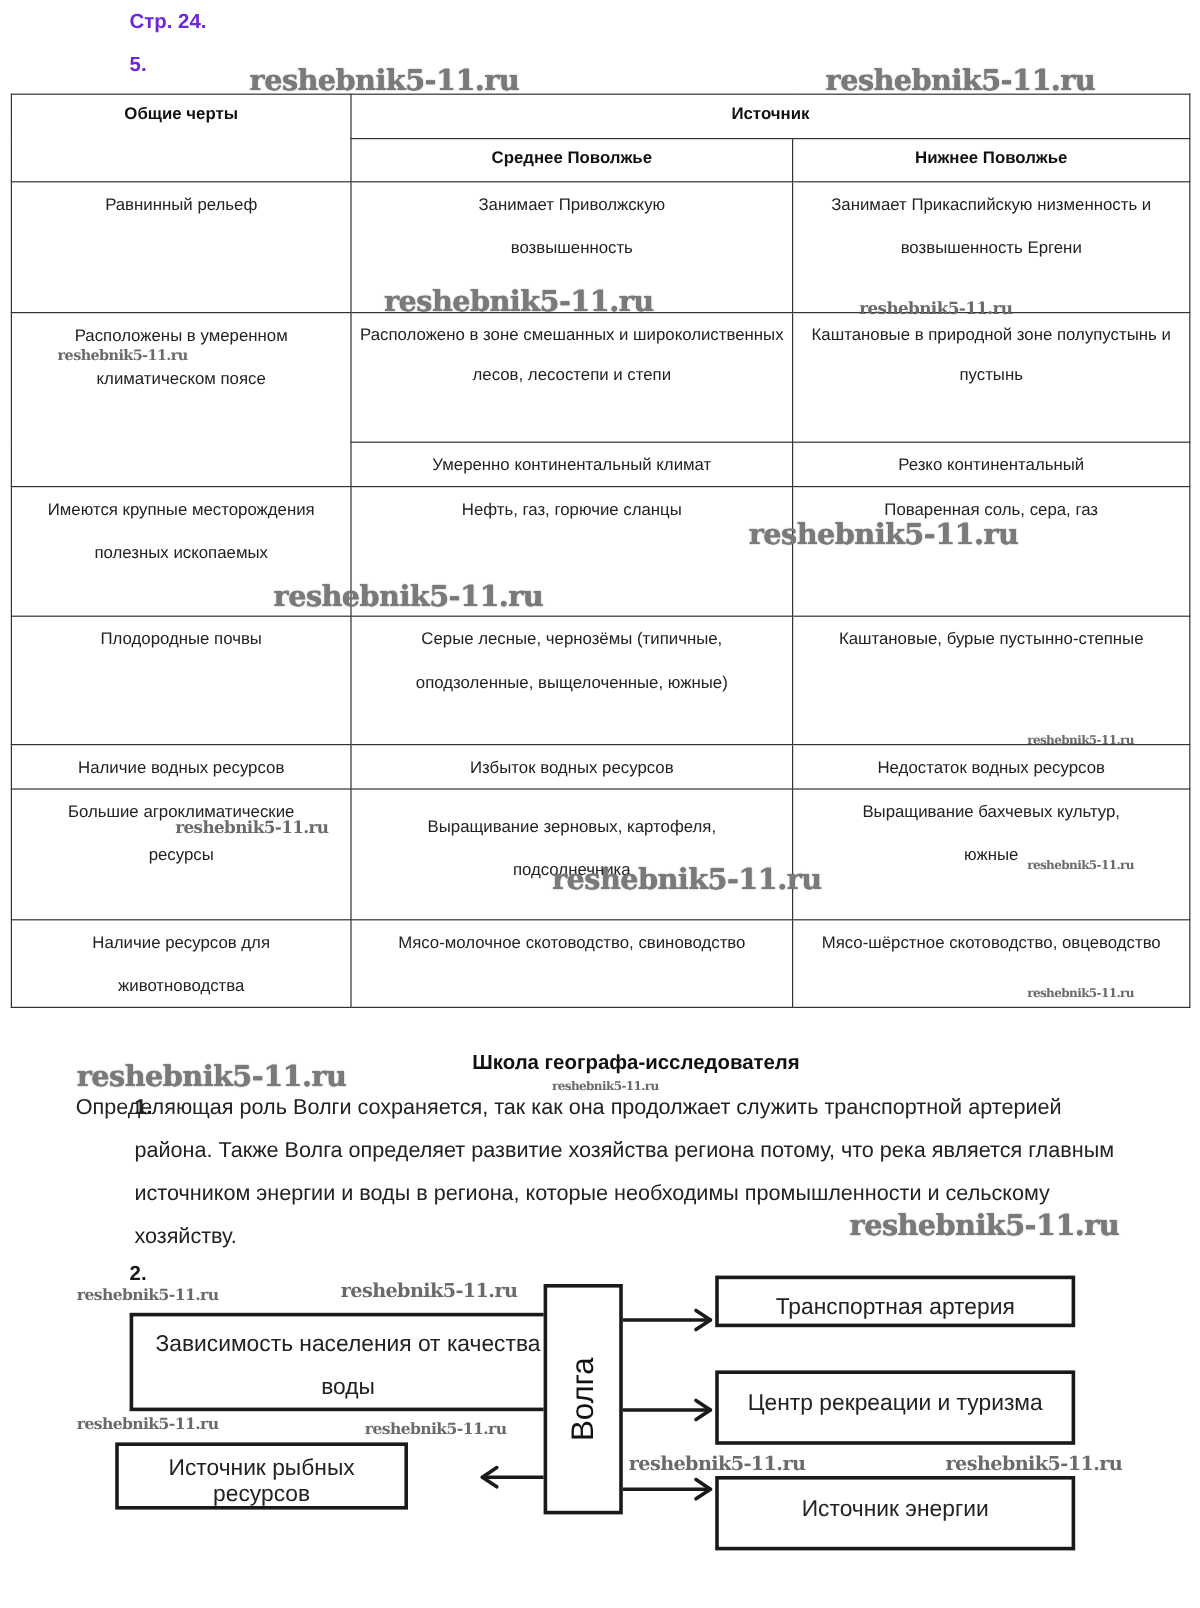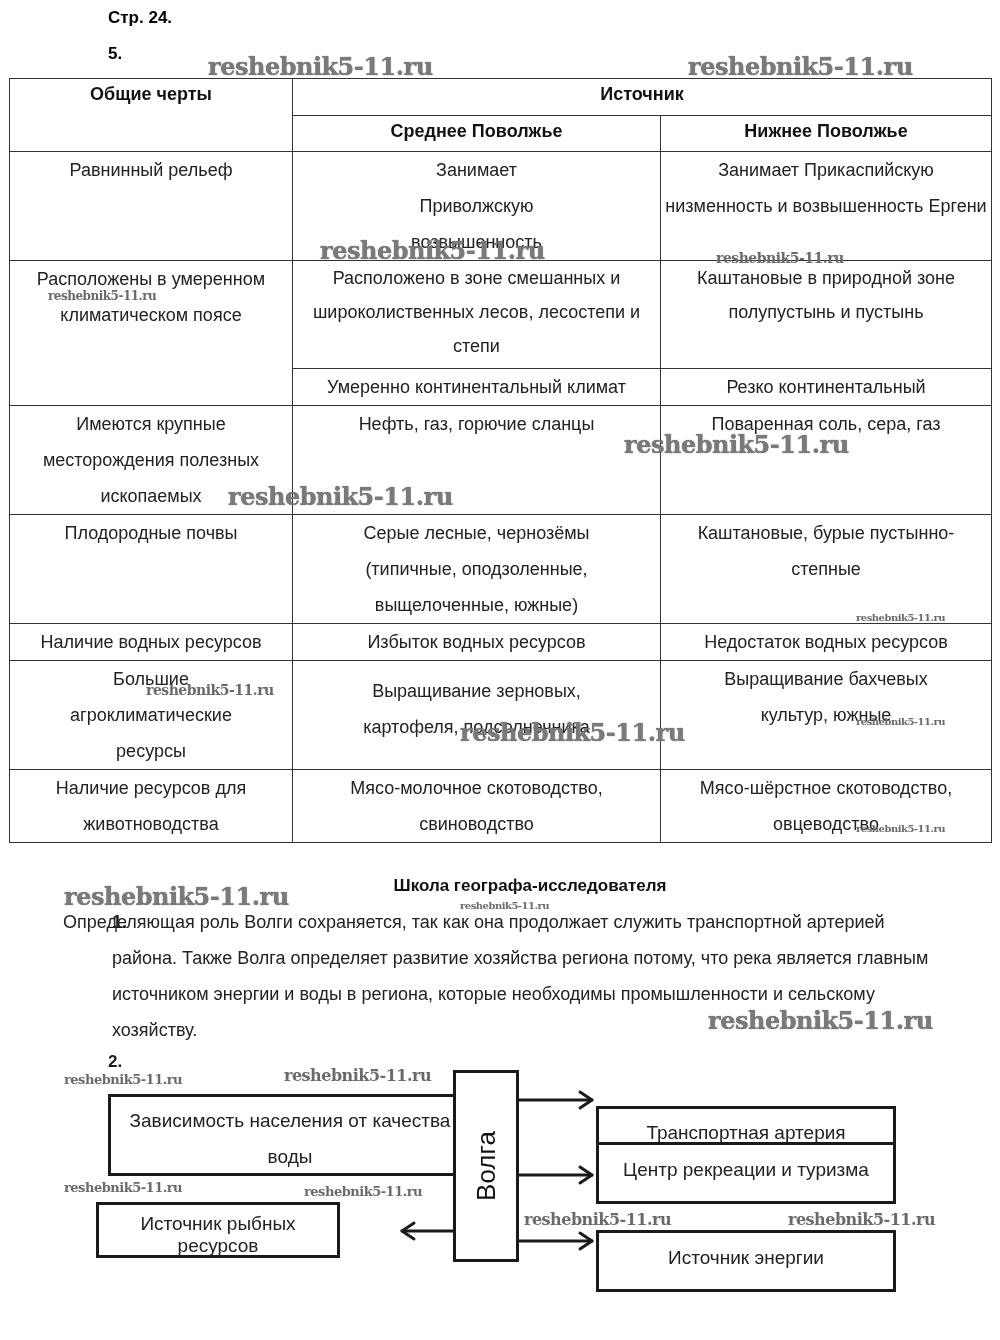--- a/index.html
+++ b/index.html
@@ -1,46 +1,46 @@
 <!DOCTYPE html>
 <html><head>
 <meta charset="utf-8">
 <style>
   * { box-sizing: border-box; margin: 0; padding: 0; }
   html, body { width: 1000px; height: 1340px; background: #ffffff; }
   body { position: relative; font-family: "Liberation Sans", "DejaVu Sans", sans-serif; color: #1a1a1a; overflow: hidden; }
 
-  .page-label { position: absolute; left: 108px; font-weight: bold; font-size: 17px; color: #000000; text-align: right; }
+  .page-label { position: absolute; left: 108px; font-weight: bold; font-size: 17px; color: #6d28d9; text-align: right; }
   #page-number { top: 8px; }
   #task-number { top: 44px; }
 
   
   .tbl { position: absolute; left: 9px; top: 78px; width: 982px; border-collapse: collapse; table-layout: fixed; }
-  .tbl td, .tbl th { border: 1px solid #333; vertical-align: top; text-align: center; font-size: 18px; line-height: 36px; padding: 0 4px; font-weight: normal; color: #222; }
+  .tbl td, .tbl th { border: 1px solid #333; vertical-align: top; text-align: center; font-size: 14px; line-height: 36px; padding: 0 4px; font-weight: normal; color: #222; }
   .tbl th { font-weight: bold; line-height: 30px; color: #111; }
   .tbl .col1 { width: 283px; }
   .tbl .col2 { width: 368px; }
   .tbl .col3 { width: 331px; }
   .tbl td.tight { line-height: 34px; }
 
   
   .section-title { position: absolute; top: 876px; left: 0; width: 1060px; text-align: center; font-weight: bold; font-size: 17px; color: #111; }
   .para { position: absolute; left: 47px; top: 904px; width: 900px; font-size: 18px; line-height: 36px; color: #222; }
   .para .num { font-weight: bold; }
   .para .indent { padding-left: 65px; }
 
   
   .diagram-num { position: absolute; left: 108px; top: 1052px; font-weight: bold; font-size: 17px; }
   .box { position: absolute; border: 3px solid #1a1a1a; background: #fff; text-align: center; font-size: 19px; color: #222; }
   .box span { display: block; }
   #box-left-1 { left: 108px; top: 1094px; width: 364px; height: 82px; padding-top: 6px; line-height: 36px; }
   #box-left-2 { left: 96px; top: 1202px; width: 244px; height: 56px; padding-top: 8px; }
   #box-volga { left: 453px; top: 1070px; width: 66px; height: 192px; }
   #box-volga span { position: absolute; left: 50%; top: 50%; transform: translate(-50%, -50%) rotate(-90deg); font-size: 26px; font-weight: normal; white-space: nowrap; color: #111; }
-  #box-right-1 { left: 596px; top: 1063px; width: 300px; height: 43px; padding-top: 13px; margin-top: 43px; }
+  #box-right-1 { left: 596px; top: 1063px; width: 300px; height: 43px; padding-top: 13px; }
   #box-right-2 { left: 596px; top: 1142px; width: 300px; height: 62px; padding-top: 14px; }
   #box-right-3 { left: 596px; top: 1230px; width: 300px; height: 62px; padding-top: 14px; }
   svg.arrows { position: absolute; left: 0; top: 0; width: 1000px; height: 1340px; pointer-events: none; }
 
   
   .wm { position: absolute; font-family: "DejaVu Serif", "Liberation Serif", serif; font-weight: bold; color: #7a7a7a; white-space: nowrap; letter-spacing: -0.5px; text-shadow: 0 0 1px #444; }
   .wm.big { font-size: 24px; }
   .wm.small { font-size: 12px; color: #6a6a6a; text-shadow: none; }
 </style>
 </head>

